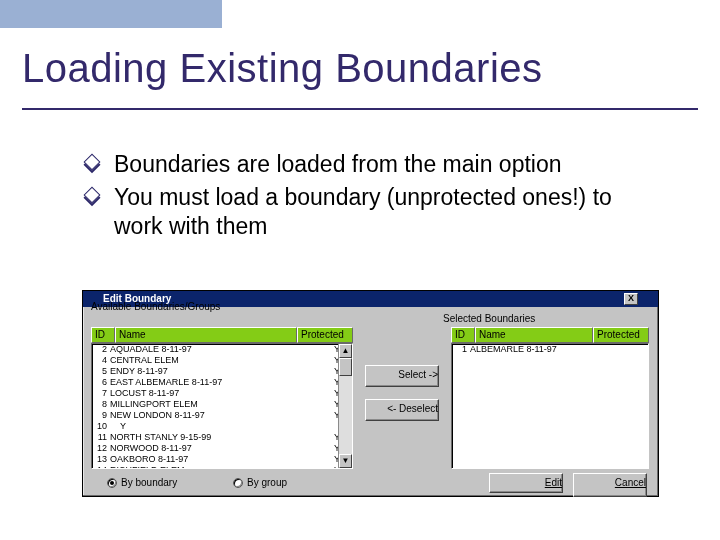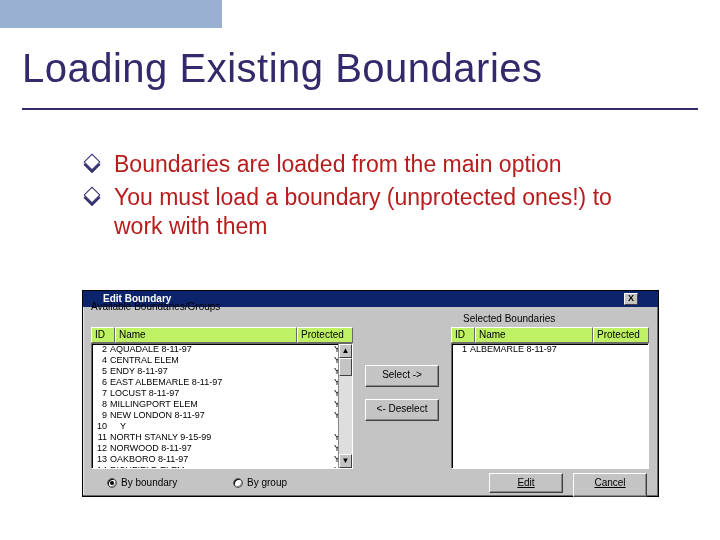--- a/index.html
+++ b/index.html
@@ -32,21 +32,21 @@
     left:22px; top:108px;
     width:676px; height:0;
     border-bottom:2px solid #33296b;
   }
   .bullets {
     position:absolute;
     left:86px; top:150px;
     width:580px;
     font-family: "Tahoma","Verdana",sans-serif;
     font-size:23px;
-    color:#b91c1c;
+    color:#000000;
     line-height:1.25;
   }
   .bullet { position:relative; padding-left:28px; margin-bottom:4px; }
   .bullet .dia {
     position:absolute; left:0; top:6px;
     width:12px; height:12px;
     transform:rotate(45deg);
     background:#fff;
     border:1px solid #2b2668;
     box-shadow:2px 2px 0 #2b2668;
@@ -81,21 +81,21 @@
   .group-label {
     position:absolute; font-size:10px; color:#000;
   }
   .headrow {
     position:absolute;
     height:16px;
     display:flex;
     font-size:10px;
   }
   .headrow .hcell {
-    background:#bef264;
+    background:#84cc16;
     border:1px solid #fff;
     border-right-color:#6a6a6a; border-bottom-color:#6a6a6a;
     padding:1px 3px;
   }
   .listbox {
     position:absolute;
     background:#fff;
     border:1px solid #6a6a6a;
     border-right-color:#fff; border-bottom-color:#fff;
     box-shadow: inset 1px 1px 0 #000;
@@ -129,21 +129,21 @@
     border:1px solid #fff; border-right-color:#404040; border-bottom-color:#404040;
   }
   .vscroll .btn.bot { position:absolute; bottom:0; }
   .winbtn {
     position:absolute;
     background:#c4c4c4;
     border:1px solid #fff;
     border-right-color:#404040; border-bottom-color:#404040;
     box-shadow: inset -1px -1px 0 #8a8a8a;
     font-size:10px;
-    text-align:center;
+    text-align:right;
     padding-top:3px;
   }
   .radio {
     position:absolute; font-size:10px; display:flex; align-items:center; gap:4px;text-align:right;
   }
   .radio .dot {
     width:10px; height:10px; border-radius:50%;
     background:#fff; border:1px solid #555;
     box-shadow:inset -1px -1px 0 #888, inset 1px 1px 0 #000;
     position:relative;
@@ -176,21 +176,21 @@
 
   <div class="dialog">
 
     <div class="titlebar">
       <span>Edit Boundary</span>
       <span class="xbtn">X</span>
     </div>
 
     <div class="group-label" style="left:8px; top:10px;">Available Boundaries/Groups</div>
 
-    <div class="group-label" style="left:380px; top:22px;text-align:center;">Selected Boundaries</div>
+    <div class="group-label" style="left:360px; top:22px;text-align:center;">Selected Boundaries</div>
 
     <div class="headrow" style="left:8px; top:36px; width:262px;">
       <div class="hcell" style="width:24px;">ID</div>
       <div class="hcell" style="flex:1;">Name</div>
       <div class="hcell" style="width:56px;">Protected</div>
     </div>
 
     <div class="listbox" style="left:8px; top:52px; width:262px; height:126px;">
       <div id="left-rows">
           <div class="row">

